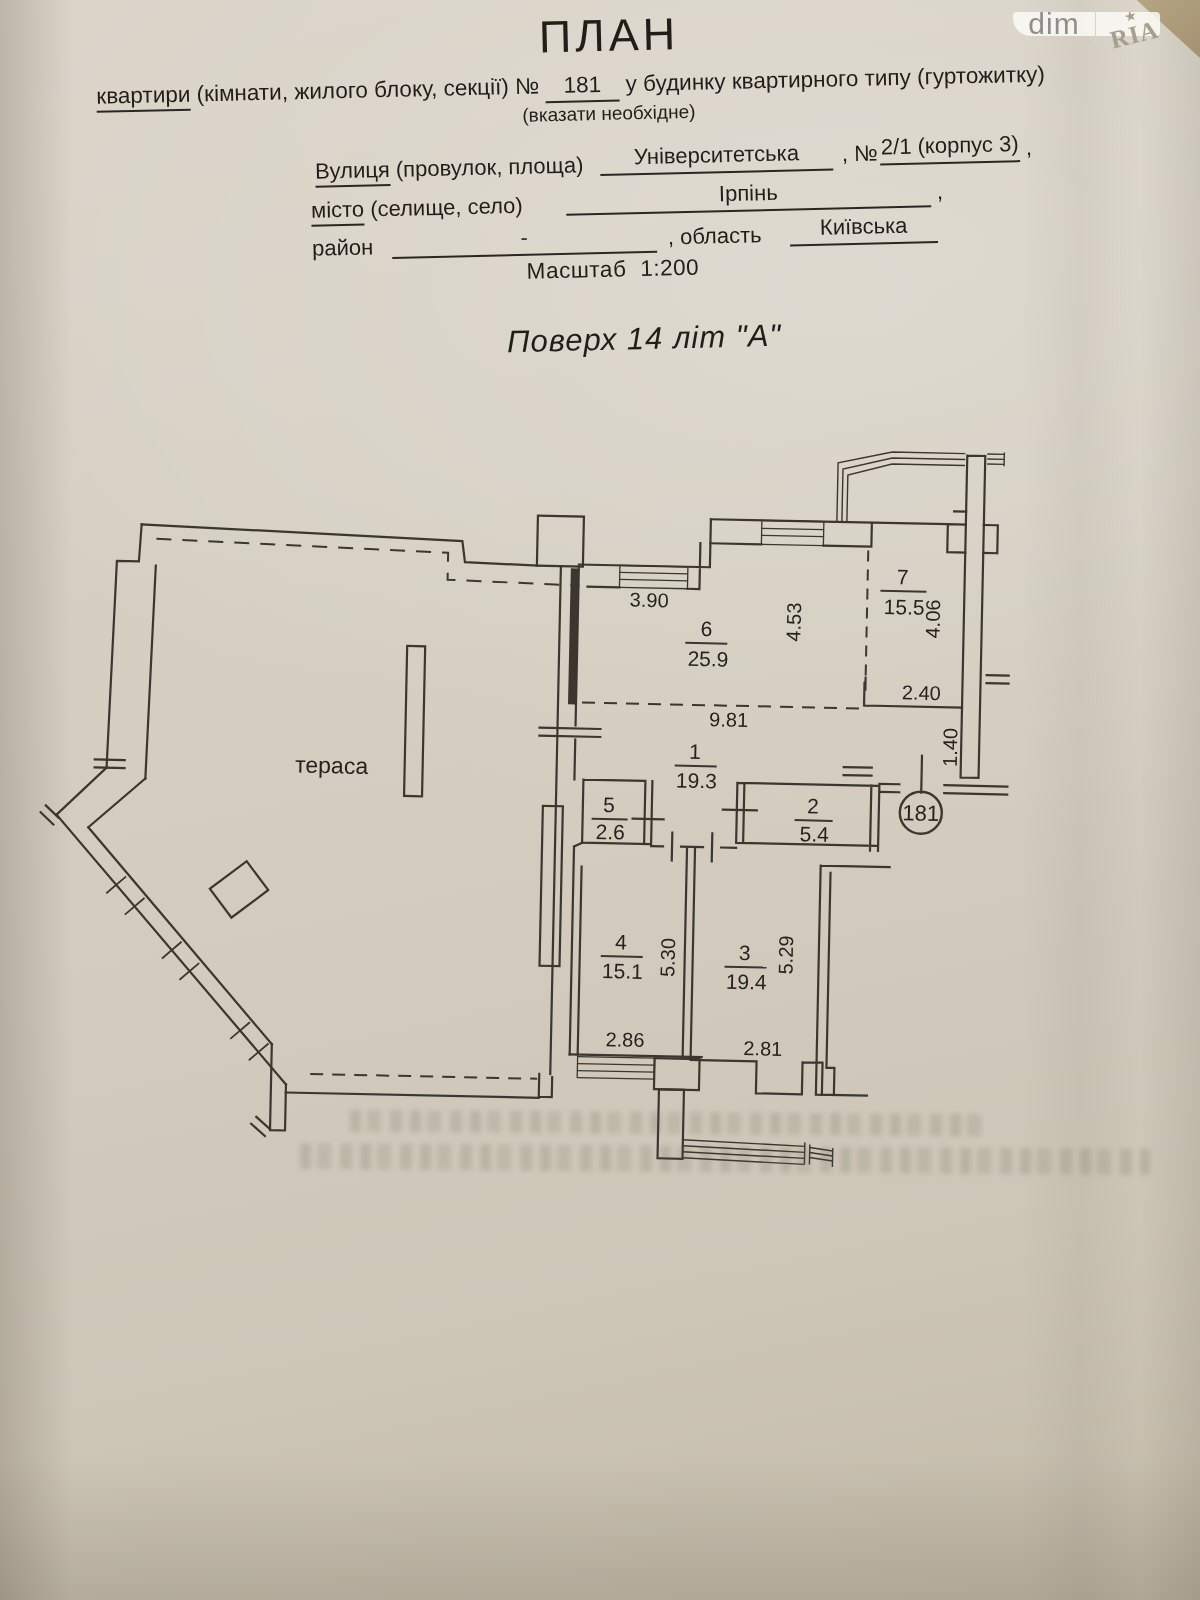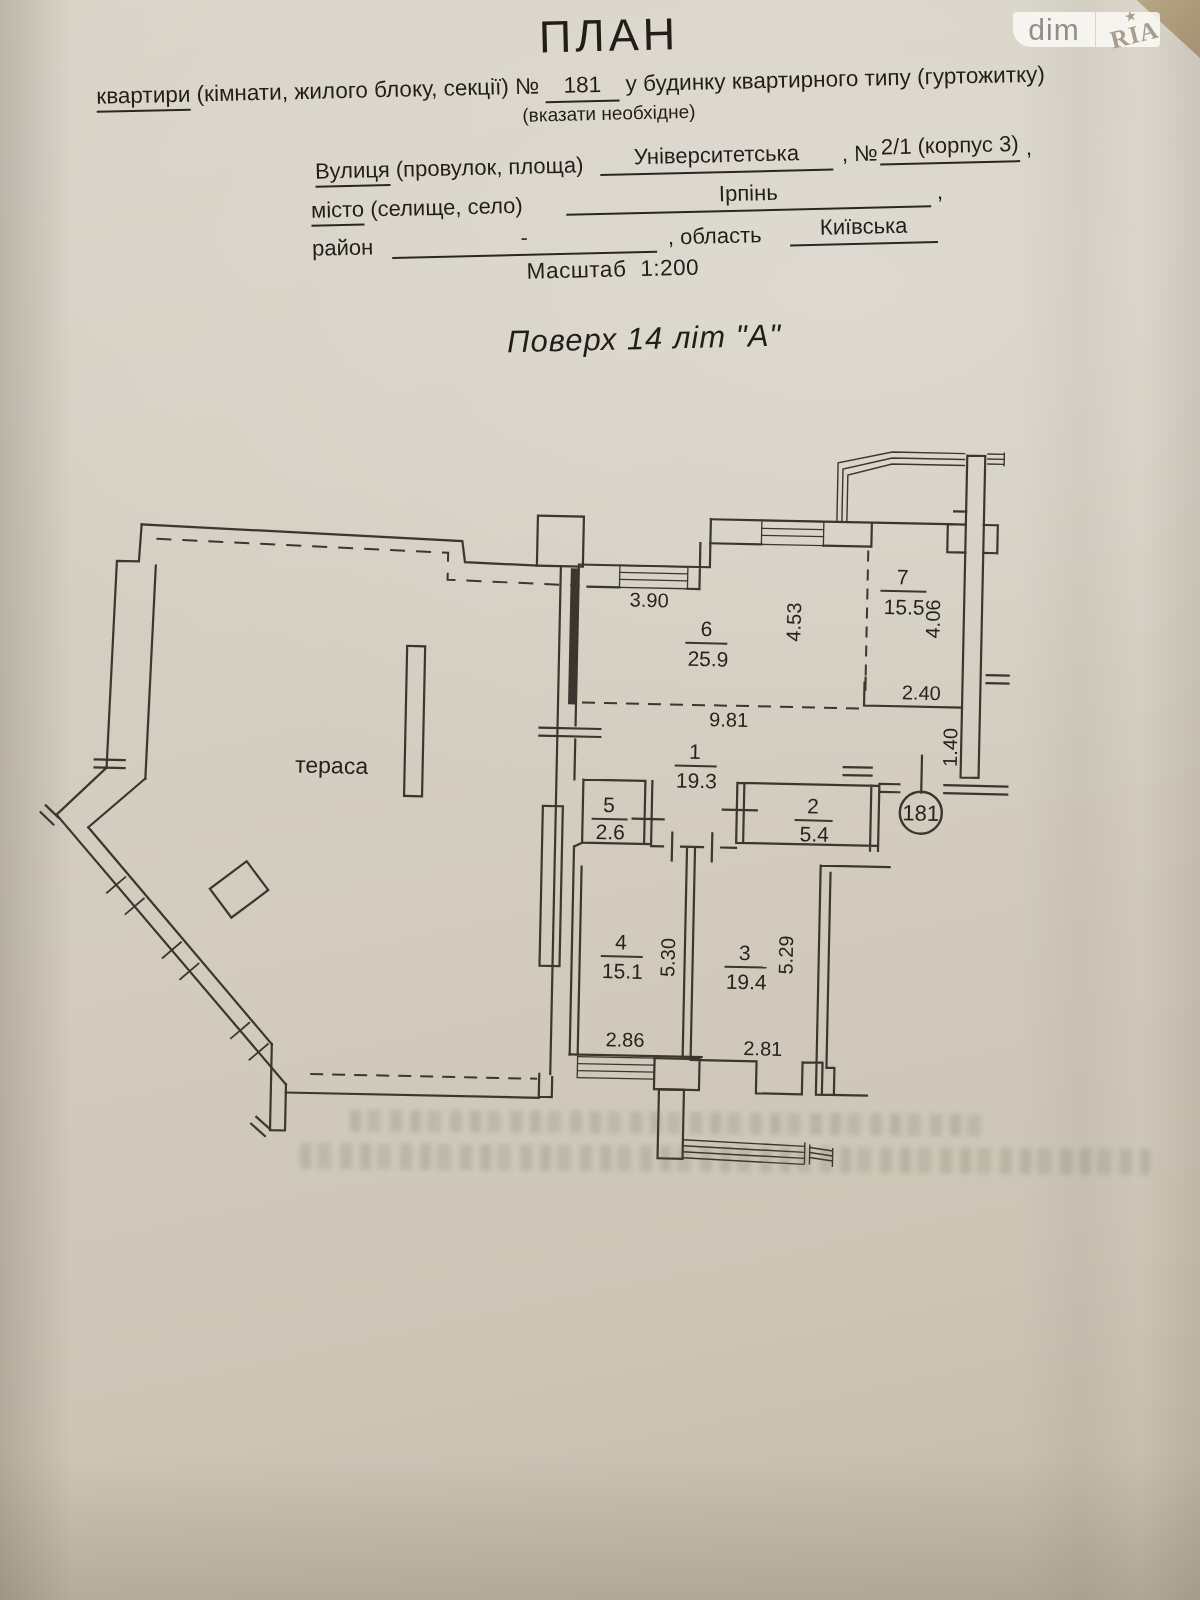--- a/index.html
+++ b/index.html
@@ -17,21 +17,21 @@
     position:absolute; right:0; top:0; width:72px; height:58px;
     clip-path:polygon(100% 0, 12% 0, 100% 100%);
     background:linear-gradient(135deg,#b8a783,#a39173);
   }
   .fold-shade{
     position:absolute; top:0; left:1020px; width:120px; height:100%;
     background:linear-gradient(90deg, rgba(60,52,40,0) 0, rgba(60,52,40,.05) 50%, rgba(60,52,40,0) 100%);
   }
   
   .badge{
-    position:absolute; left:1013px; top:12px; width:147px; height:35px;
+    position:absolute; left:1013px; top:12px; width:147px; height:24px;
     background:rgba(252,251,246,.82); border-radius:4px 4px 4px 18px;
     display:flex; align-items:center;
   }
   .badge .dim{
     flex:0 0 82px; text-align:center; font-size:30px; color:#8f8e8a; letter-spacing:1px;
   }
   .badge .sep{ width:1px; height:40px; background:#d8d4cb; }
   .badge .ria-wrap{ position:relative; flex:1; height:100%; }
   .badge .ria{
     position:absolute; left:14px; top:9px; transform:rotate(-14deg);

